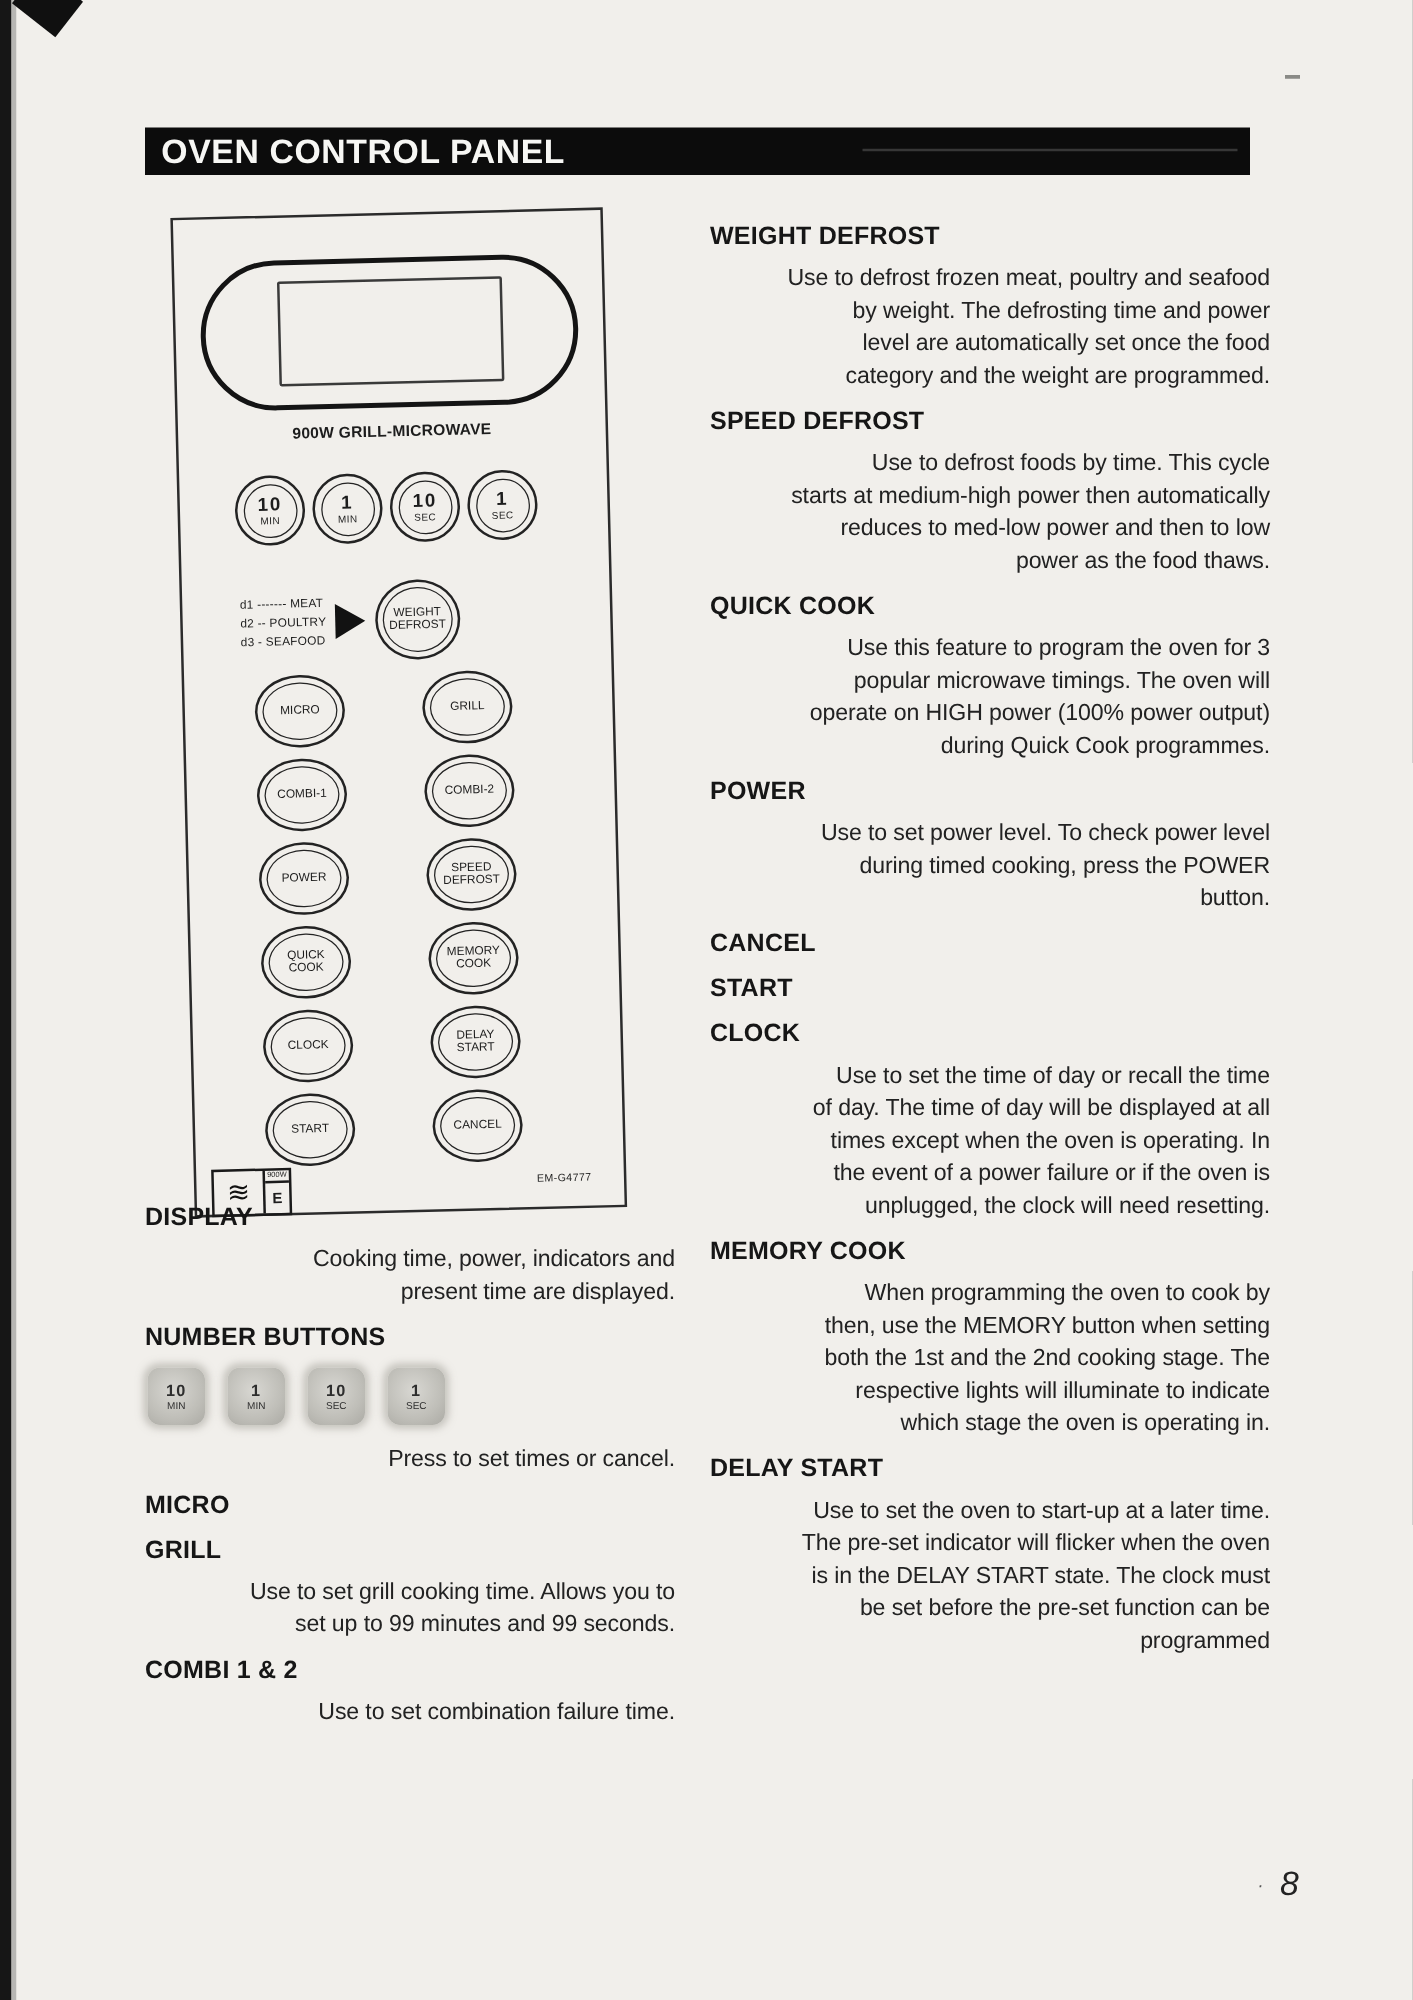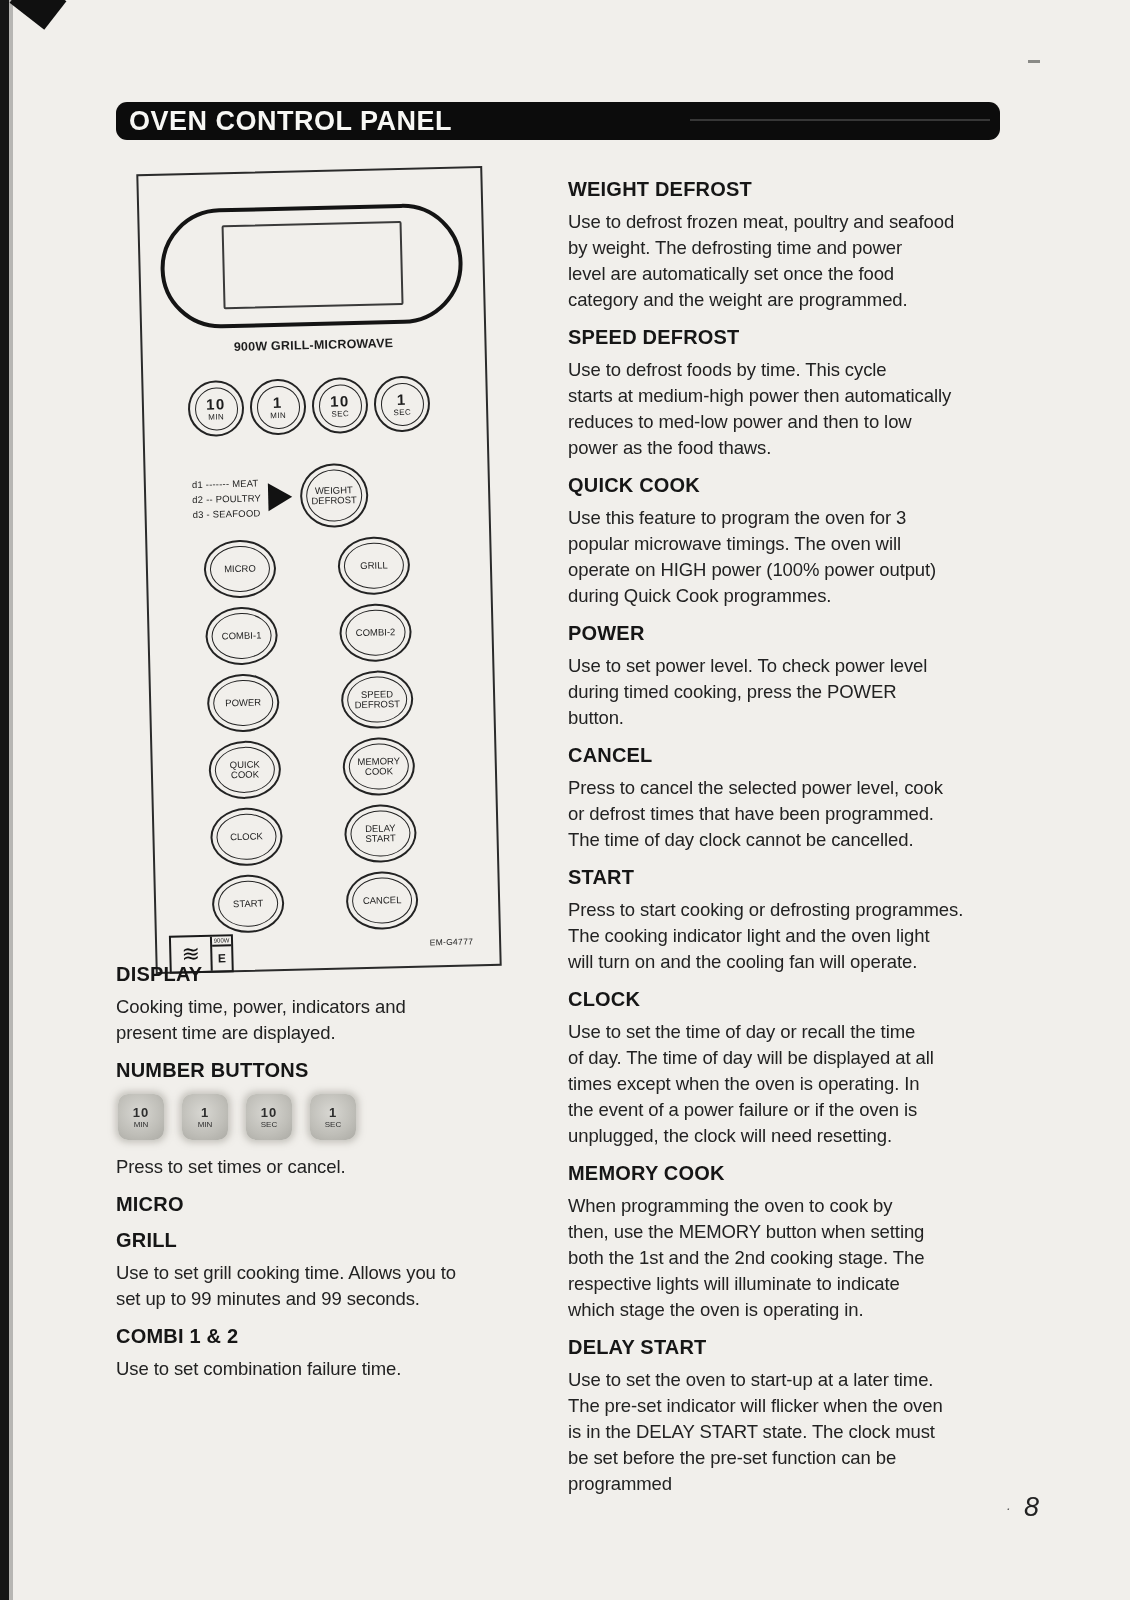--- a/index.html
+++ b/index.html
@@ -6,21 +6,21 @@
   body{background:#707070;font-family:"Liberation Sans","DejaVu Sans",sans-serif;}
   .page{position:relative;width:1130px;height:1600px;margin:0 auto;background:#f1efeb;overflow:hidden;color:#1d1d1d;}
 
   
   .edge-strip{position:absolute;left:0;top:0;width:9px;height:1600px;background:#161616;}
   .edge-strip-soft{position:absolute;left:9px;top:0;width:4px;height:1600px;background:rgba(50,50,50,.30);}
   .corner-mark{position:absolute;left:16px;top:-16px;width:44px;height:36px;background:#101010;transform:rotate(38deg);}
   .top-dash{position:absolute;left:1028px;top:60px;width:12px;height:3px;background:#8a8a86;}
 
   
-  .header-bar{position:absolute;left:116px;top:102px;width:884px;height:38px;background:#0c0c0c;display:flex;align-items:center;padding-left:13px;box-sizing:border-box;border-radius:11px;}
+  .header-bar{position:absolute;left:116px;top:102px;width:884px;height:38px;background:#0c0c0c;display:flex;align-items:center;padding-left:13px;box-sizing:border-box;}
   .header-bar .title{color:#f7f7f4;font-size:27px;font-weight:bold;letter-spacing:.5px;}
   .header-bar::after{content:"";position:absolute;right:10px;top:17px;width:300px;height:1.5px;background:rgba(255,255,255,.18);}
 
   
   .panel{position:absolute;left:146px;top:170px;width:346px;height:800px;border:2px solid #2b2b2b;transform:rotate(-1.4deg);box-sizing:border-box;}
   .display-bezel{position:absolute;left:20px;top:34px;width:302px;height:120px;border:4px solid #141414;border-radius:62px;box-sizing:border-box;}
   .display-window{position:absolute;left:58px;top:13px;width:180px;height:84px;border:2px solid #3a3a3a;border-radius:2px;box-sizing:border-box;}
   .display-caption{position:absolute;left:0;top:166px;width:100%;text-align:center;font-size:12.5px;font-weight:bold;letter-spacing:.2px;}
   .num-row{position:absolute;left:44px;top:206px;display:flex;gap:6px;}
   .roundbtn{width:56px;height:56px;border:2px solid #232323;border-radius:50%;display:flex;align-items:center;justify-content:center;box-sizing:border-box;}
@@ -40,21 +40,21 @@
   .logo .wave{flex:1;display:flex;align-items:center;justify-content:center;font-size:22px;line-height:1;color:#111;}
   .logo .side{width:21px;border-left:2px solid #1a1a1a;display:flex;flex-direction:column;box-sizing:border-box;}
   .logo .watt{font-size:6px;text-align:center;padding-top:1px;letter-spacing:0;}
   .logo .e{flex:1;display:flex;align-items:center;justify-content:center;font-size:12px;font-weight:bold;border-top:2px solid #1a1a1a;margin-top:1px;}
 
   
   .left-col{position:absolute;left:116px;top:963px;width:424px;}
   .right-col{position:absolute;left:568px;top:178px;width:448px;}
   .sec{margin-bottom:13px;}
   .sec-h{font-size:20px;font-weight:bold;margin:0 0 8px 0;letter-spacing:.2px;color:#161616;}
-  .sec-b{margin:0;font-size:18.5px;line-height:26px;letter-spacing:-0.1px;white-space:pre-line;color:#222;}
+  .sec-b{margin:0;font-size:18.5px;line-height:26px;letter-spacing:-0.1px;white-space:pre-line;color:#222;text-align:right;}
   .sec-b.wide{line-height:26px;}
   .num-icons{display:flex;gap:18px;margin:12px 2px 14px;}
   .num-icon{width:46px;height:46px;border-radius:10px;background:radial-gradient(circle at 45% 40%, #d8d7d2 0%, #bfbeb8 60%, #abaaa4 100%);box-shadow:0 0 6px 3px rgba(160,158,150,.5);display:flex;flex-direction:column;align-items:center;justify-content:center;color:#2e2e2e;line-height:1;}
   .num-icon .digit{font-size:13px;font-weight:bold;letter-spacing:1px;}
   .num-icon .unit{font-size:8px;margin-top:2px;}
 
   .page-num{position:absolute;left:1024px;top:1492px;font-size:27px;font-style:italic;color:#232323;}
   .page-num::before{content:"·";position:absolute;left:-18px;top:8px;font-size:14px;color:#555;}
 </style>
 </head>
@@ -240,29 +240,23 @@
 during Quick Cook programmes.</p>
     </div>
     <div class="sec">
       <h3 class="sec-h">POWER</h3>
       <p class="sec-b">Use to set power level. To check power level
 during timed cooking, press the POWER
 button.</p>
     </div>
     <div class="sec">
       <h3 class="sec-h">CANCEL</h3>
-      <p class="sec-b">Press to cancel the selected power level, cook
-or defrost times that have been programmed.
-The time of day clock cannot be cancelled.</p>
     </div>
     <div class="sec">
       <h3 class="sec-h">START</h3>
-      <p class="sec-b">Press to start cooking or defrosting programmes.
-The cooking indicator light and the oven light
-will turn on and the cooling fan will operate.</p>
     </div>
     <div class="sec">
       <h3 class="sec-h">CLOCK</h3>
       <p class="sec-b">Use to set the time of day or recall the time
 of day. The time of day will be displayed at all
 times except when the oven is operating. In
 the event of a power failure or if the oven is
 unplugged, the clock will need resetting.</p>
     </div>
     <div class="sec">

